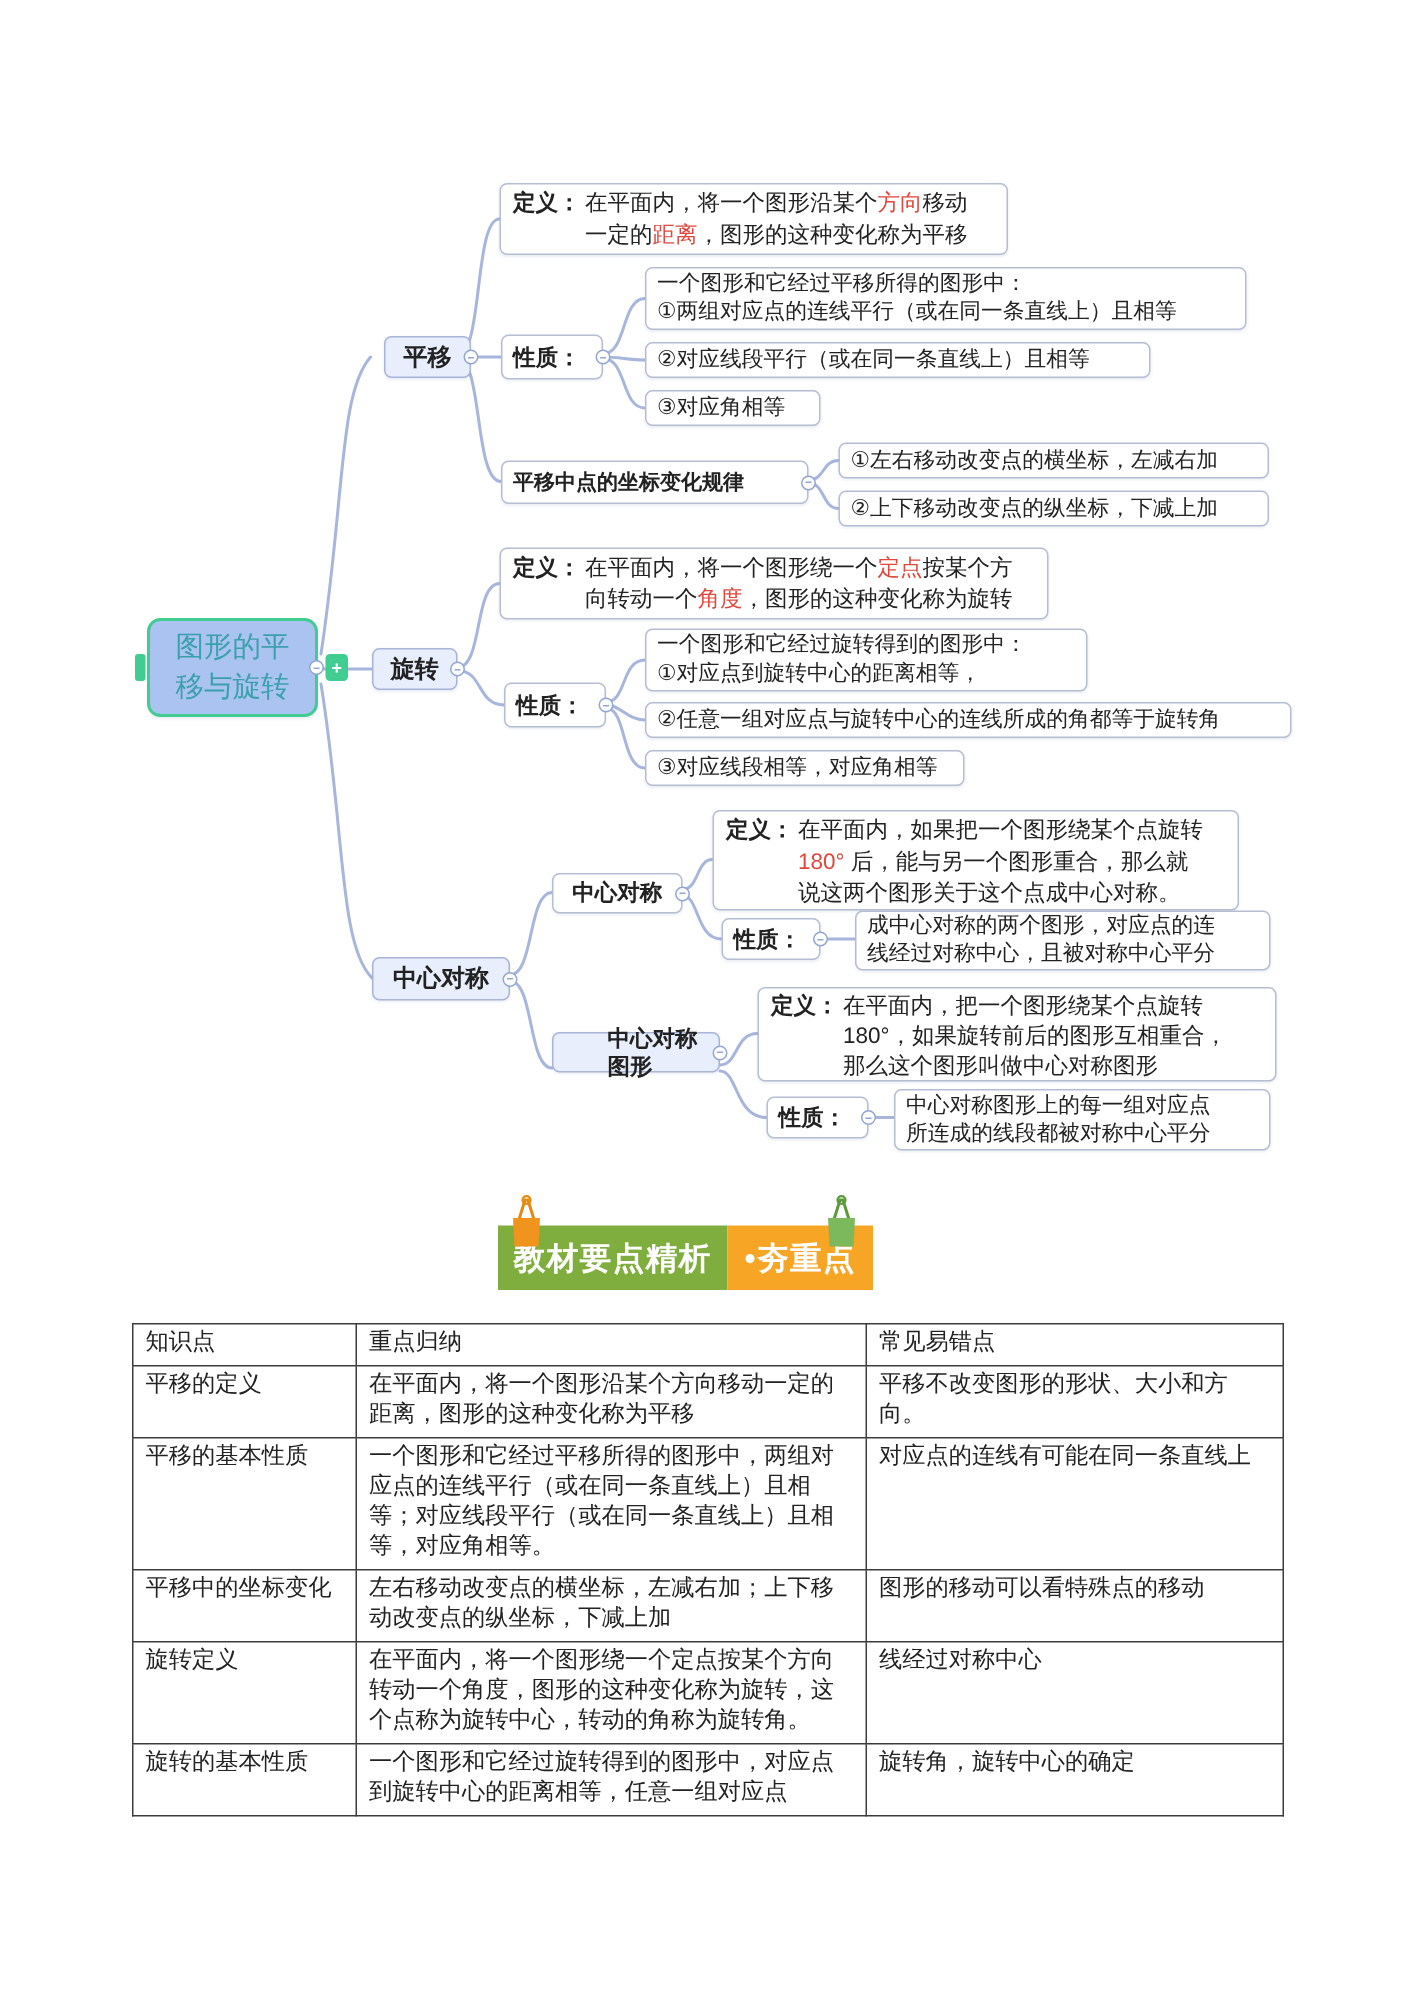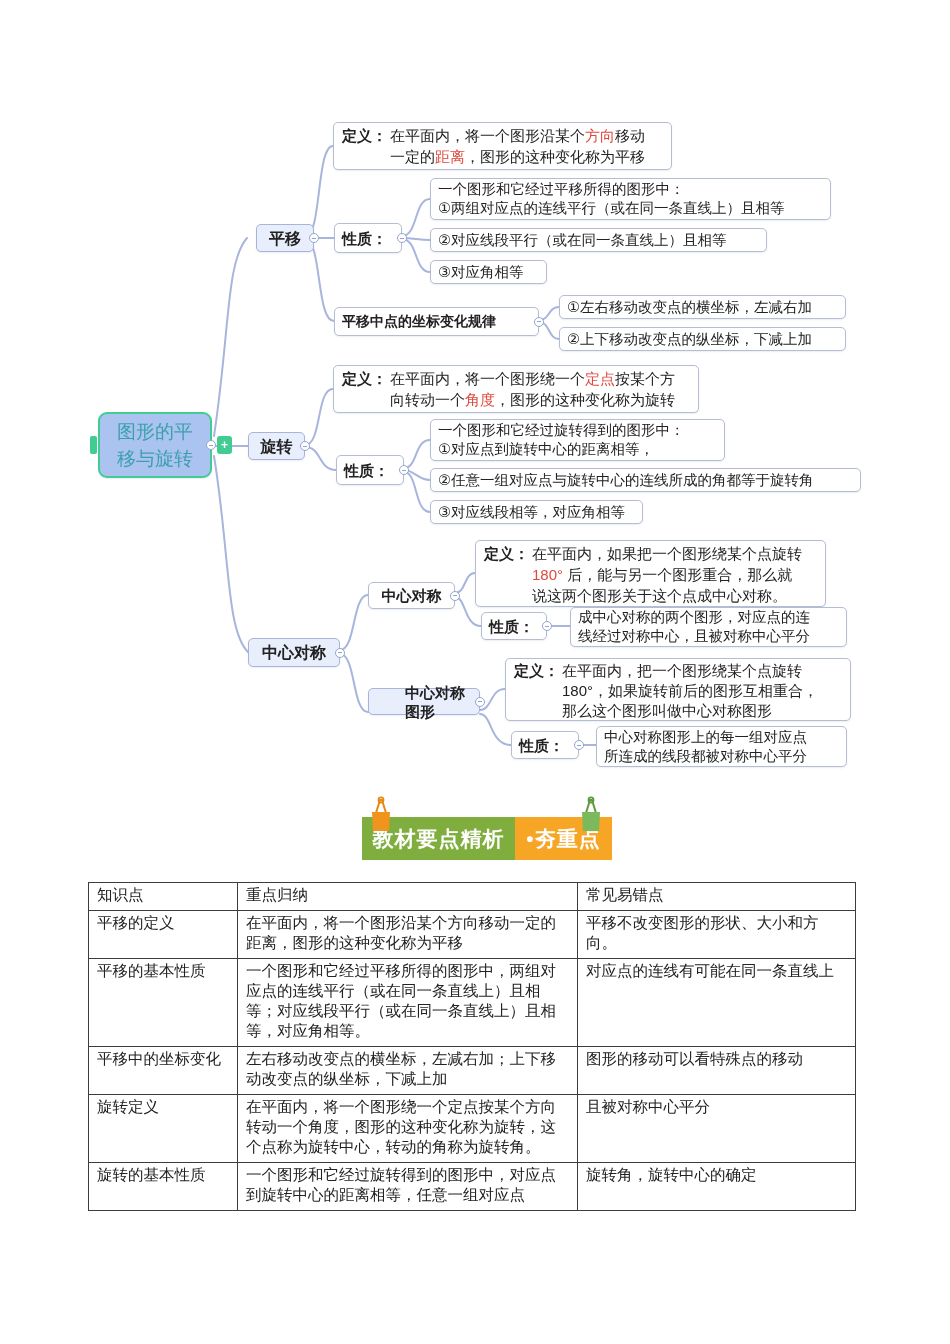--- a/index.html
+++ b/index.html
@@ -23,21 +23,21 @@
         justify-content:center;text-align:center;}
   .minus{position:absolute;right:-6px;top:50%;margin-top:-5px;width:10px;height:10px;
          box-sizing:border-box;border-radius:50%;background:#fff;border:1px solid #93a5d2;}
   .minus::after{content:"";position:absolute;left:2px;right:2px;top:3.5px;height:1px;background:#93a5d2;}
   .side-tab{position:absolute;left:-10px;top:50%;margin-top:-9px;width:7px;height:18px;
             background:var(--root-border,#41cc92);border-radius:2px;}
   .plus-tab{position:absolute;right:-22px;top:50%;margin-top:-9px;width:15px;height:18px;
             background:var(--root-border,#41cc92);border-radius:3px;color:#fff;font-size:12px;
             font-weight:bold;display:flex;align-items:center;justify-content:center;line-height:1;}
   
-  .banner{position:absolute;top:817px;left:362px;height:43px;display:flex;}
+  .banner{position:absolute;top:817px;left:332px;height:43px;display:flex;}
   .banner .seg{height:43px;display:flex;align-items:center;justify-content:center;
                color:#fff;font-weight:bold;font-size:21px;letter-spacing:1px;}
   .seg.green{width:153px;background:var(--banner-green,#7fae3e);}
   .seg.orange{width:97px;background:var(--banner-orange,#f6a525);}
   .clip{position:absolute;top:-22px;}
   .clip.left{left:6px;}
   .clip.right{right:8px;}
   
   .ktable-wrap{position:absolute;left:88px;top:882px;width:767px;}
   table.ktable{border-collapse:collapse;table-layout:fixed;width:767px;
@@ -247,21 +247,21 @@
             <td>对应点的连线有可能在同一条直线上</td>
           </tr>
           <tr>
             <td>平移中的坐标变化</td>
             <td>左右移动改变点的横坐标，左减右加；上下移动改变点的纵坐标，下减上加</td>
             <td>图形的移动可以看特殊点的移动</td>
           </tr>
           <tr>
             <td>旋转定义</td>
             <td>在平面内，将一个图形绕一个定点按某个方向转动一个角度，图形的这种变化称为旋转，这个点称为旋转中心，转动的角称为旋转角。</td>
-            <td>且被对称中心平分</td>
+            <td>线经过对称中心</td>
           </tr>
           <tr>
             <td>旋转的基本性质</td>
             <td>一个图形和它经过旋转得到的图形中，对应点到旋转中心的距离相等，任意一组对应点</td>
             <td>旋转角，旋转中心的确定</td>
           </tr>
         </tbody>
     </table>
   </div>
 

